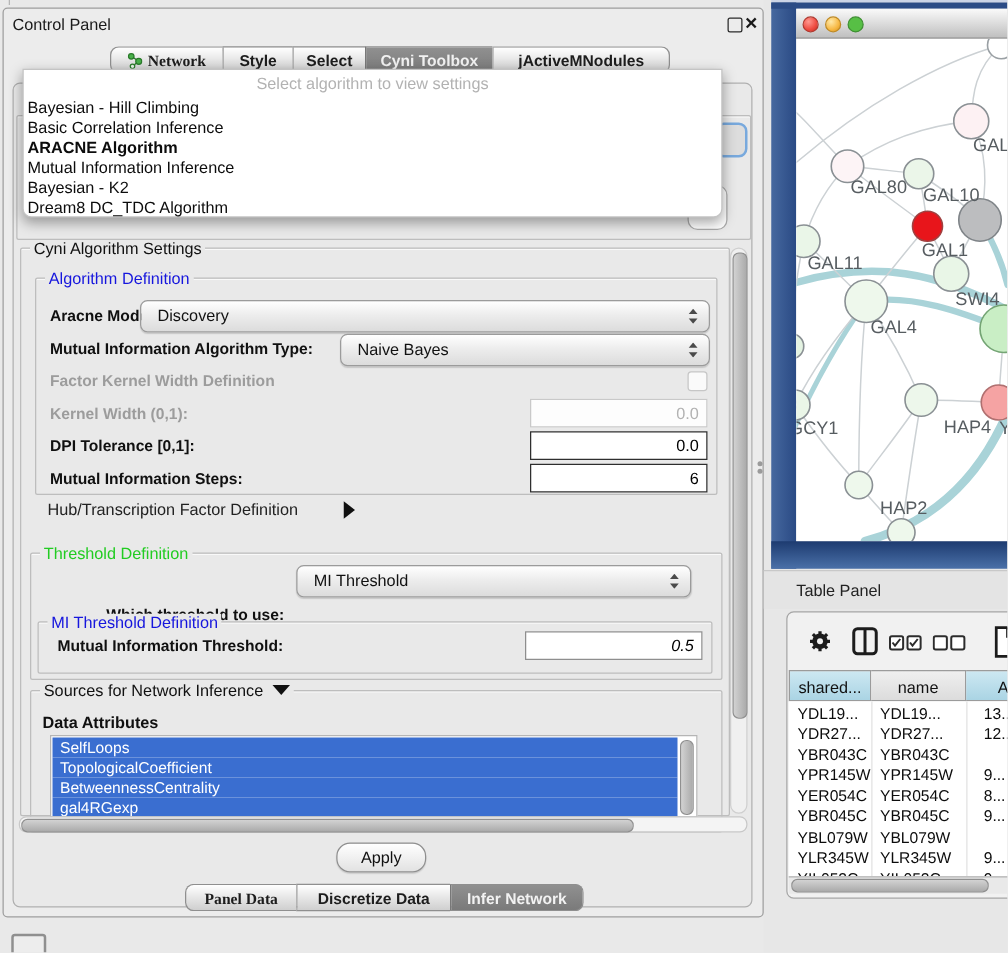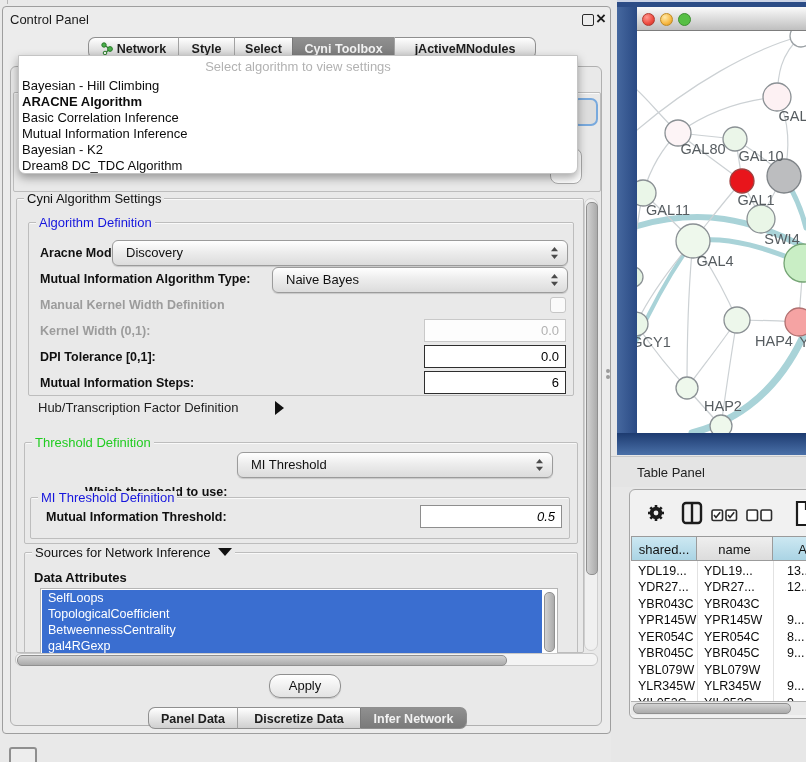--- a/index.html
+++ b/index.html
@@ -15,21 +15,21 @@
          box-shadow:0 1px 1px rgba(0,0,0,.15);font-size:13px;color:#111;}
   .combo .cv{position:absolute;left:13px;top:0;line-height:24px;white-space:nowrap;}
   .combo svg{position:absolute;right:8px;top:50%;margin-top:-6px;}
   .tfield{position:absolute;background:#fff;border:1px solid #2e2e2e;font-size:13px;color:#000;
           text-align:right;padding-right:6px;line-height:21px;}
   .tfield-dis{position:absolute;background:#fdfdfd;border:1px solid #c9c9c9;font-size:13px;color:#b2b2b2;
           text-align:right;padding-right:6px;line-height:21px;}
   .tab{position:absolute;height:22px;line-height:22px;text-align:center;font-size:12.5px;font-weight:bold;
        color:#1d1d1d;background:linear-gradient(#ffffff,#e6e6e6 50%,#cfcfcf);
        border-top:1px solid #8f8f8f;border-bottom:1px solid #8f8f8f;border-left:1px solid #a2a2a2;box-sizing:border-box;}
-  .tab.first{border-left:1px solid #8f8f8f;border-radius:7px 0 0 7px;}
+  .tab.first{border-left:1px solid #8f8f8f;border-radius:7px 0 0 7px;font-family:Liberation Serif, serif;}
   .tab.last{border-right:1px solid #8f8f8f;border-radius:0 7px 7px 0;}
   .tab.sel{background:linear-gradient(#909090,#7a7a7a);color:#f2f2f2;border-left:1px solid #787878;}
   .thumbv{position:absolute;background:linear-gradient(90deg,#d2d2d2,#ababab);border:1px solid #909090;border-radius:5px;}
   .thumbh{position:absolute;background:linear-gradient(#d2d2d2,#ababab);border:1px solid #909090;border-radius:5px;}
   .popup-item{height:16px;line-height:16px;font-size:13px;color:#0c0c0c;padding-left:3px;white-space:nowrap;}
   .attr-item{position:absolute;left:1px;width:494px;height:16px;line-height:16px;font-size:12.5px;
              color:#fff;padding-left:6px;white-space:nowrap;}
   .cell{position:absolute;font-size:12.5px;color:#0c0c0c;white-space:nowrap;overflow:hidden;line-height:16.5px;}
   .th{position:absolute;top:536px;height:25px;line-height:25px;text-align:center;font-size:13px;color:#111;
       border:1px solid #9b9b9b;box-sizing:border-box;}
@@ -68,22 +68,22 @@
 
   <div class="abs etch" style="left:13px;top:92px;width:586px;height:98px;z-index:5;"></div>
   <div class="abs" style="left:572px;top:98px;width:26px;height:28px;border:2.5px solid #78a9dd;border-radius:7px;background:#dddddd;box-sizing:border-box;z-index:6;"></div>
   <div class="abs" style="left:550px;top:148px;width:32px;height:36px;border:1px solid #ababab;border-radius:8px;background:#ffffff;box-sizing:border-box;z-index:6;"></div>
 
   <div class="abs" style="left:18px;top:55px;width:560px;height:119px;background:#ffffff;border:1px solid #c4c4c4;
               border-radius:0 0 7px 7px;box-shadow:0 4px 10px rgba(0,0,0,.35);z-index:50;box-sizing:border-box;">
     <div style="position:absolute;left:0;top:1px;width:100%;text-align:center;font-size:13px;color:#b2b2b2;line-height:19px;">Select algorithm to view settings</div>
     <div id="popup-items" style="position:absolute;left:0;top:22px;width:100%;">
         <div class="popup-item">Bayesian - Hill Climbing</div>
+        <div class="popup-item">Basic Correlation Inference</div>
         <div class="popup-item" style="font-weight: bold;">ARACNE Algorithm</div>
-        <div class="popup-item">Basic Correlation Inference</div>
         <div class="popup-item">Mutual Information Inference</div>
         <div class="popup-item">Bayesian - K2</div>
         <div class="popup-item">Dream8 DC_TDC Algorithm</div>
       </div>
   </div>
 
   <div class="abs etch" style="left:16px;top:198px;width:566px;height:453px;"></div>
   <div class="gt" style="left:24px;top:192px;color:#111;">Cyni Algorithm Settings</div>
 
   <div class="abs" style="left:584px;top:198px;width:14px;height:453px;background:#f0f0f0;border:1px solid #cfcfcf;border-radius:7px;box-sizing:border-box;"></div>
@@ -103,21 +103,21 @@
 
   <div class="lbl" style="left:40px;top:272px;">Mutual Information Algorithm Type:</div>
   <div class="combo" style="left:272px;top:267px;width:294px;height:24px;">
     <span class="cv">Naive Bayes</span>
     <svg width="9" height="12" viewBox="0 0 9 12">
         <path d="M4.5 0 L8 4.2 H1 Z" fill="#4a4a4a"></path>
         <path d="M4.5 12 L1 7.8 H8 Z" fill="#4a4a4a"></path>
       </svg>
   </div>
 
-  <div class="lbl-dis" style="left:40px;top:298px;">Manual Kernel Width Definition</div>
+  <div class="lbl-dis" style="left:40px;top:298px;">Factor Kernel Width Definition</div>
   <div class="abs" style="left:550px;top:297px;width:14px;height:14px;border:1px solid #c6c6c6;border-radius:3px;background:#fafafa;"></div>
 
   <div class="lbl-dis" style="left:40px;top:324px;">Kernel Width (0,1):</div>
   <div class="tfield-dis" style="left:424px;top:319px;width:134px;height:21px;">0.0</div>
 
   <div class="lbl" style="left:40px;top:350px;">DPI Tolerance [0,1]:</div>
   <div class="tfield" style="left:424px;top:345px;width:134px;height:21px;">0.0</div>
 
   <div class="lbl" style="left:40px;top:376px;">Mutual Information Steps:</div>
   <div class="tfield" style="left:424px;top:371px;width:134px;height:21px;">6</div>

